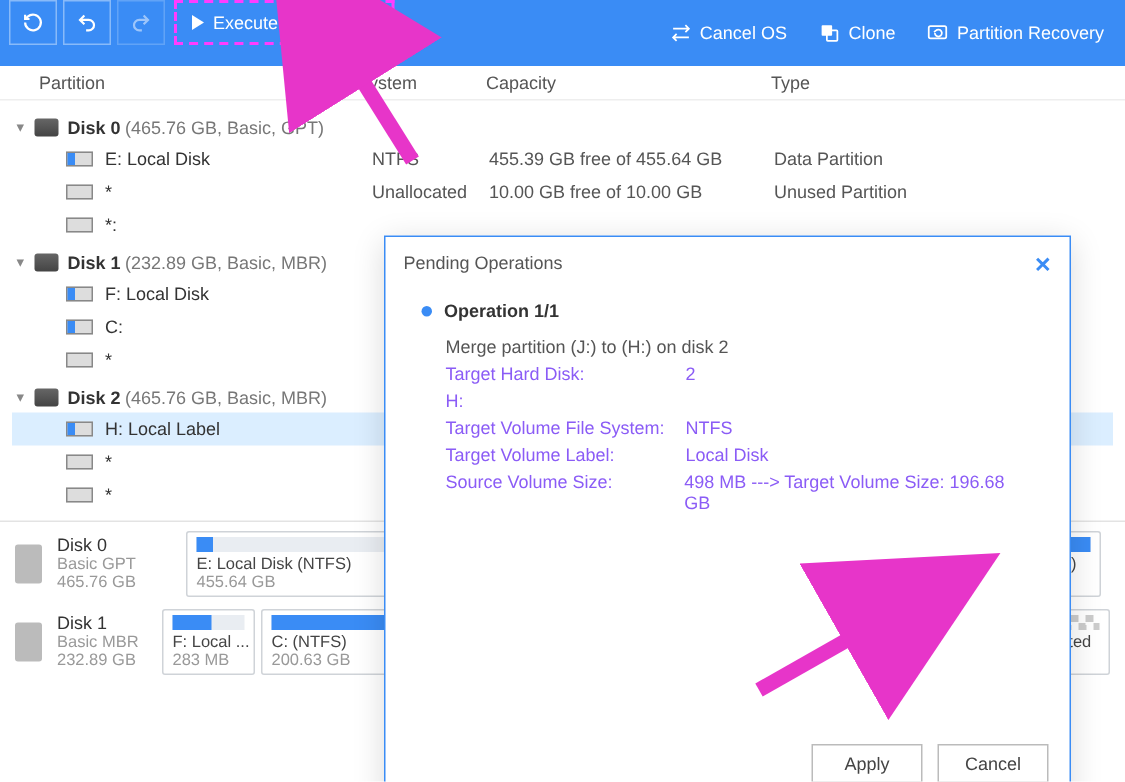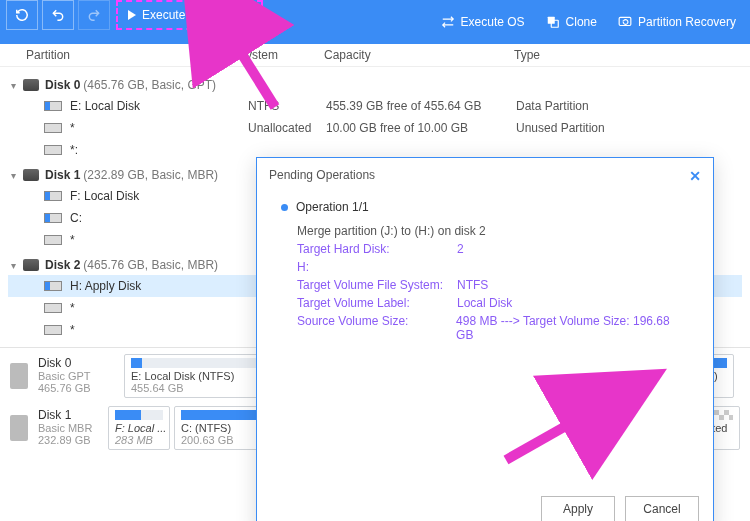--- a/index.html
+++ b/index.html
@@ -35,21 +35,21 @@
 .seg{border:1px solid #cfd3d8;border-radius:2px;padding:3px 6px;position:relative;overflow:hidden}
 .seg .bar{height:10px;background:#e9edf2;position:relative;margin-bottom:2px}
 .seg .bar .fill{position:absolute;left:0;top:0;bottom:0;background:#3a8cf5}
 .seg .sl{font-size:11px;color:#444;white-space:nowrap}.seg .sv{font-size:11px;color:#999}
 .seg.check .bar{background:repeating-conic-gradient(#ccc 0 25%,#fff 0 50%) 0 0/10px 10px}
 .hdd{width:18px;height:26px;background:#bbb;border-radius:2px;margin-right:6px;align-self:center}
 .dialog{position:absolute;left:256px;top:157px;width:458px;height:378px;background:#fff;border:1px solid #3a8cf5;box-shadow:0 4px 20px rgba(0,0,0,0.15);z-index:10}
 .dlg-title{padding:10px 12px;color:#555;display:flex;justify-content:space-between}
 .dlg-close{color:#3a8cf5;cursor:pointer;font-weight:bold;font-size:14px}
 .dlg-body{padding:6px 24px}
-.op-h{display:flex;align-items:center;font-weight:400;margin-bottom:8px}
+.op-h{display:flex;align-items:center;font-weight:700;margin-bottom:8px}
 .op-h::before{content:'';width:7px;height:7px;border-radius:50%;background:#3a8cf5;margin-right:8px}
 .op-line{padding:2px 0 2px 16px;color:#555}
 .kv{display:flex;padding:2px 0 2px 16px;color:#8b5cf6}
 .kv .k{width:160px}
 .dlg-foot{position:absolute;bottom:12px;right:14px;display:flex;gap:10px}
 .dbtn{width:74px;height:26px;border:1px solid #bbb;background:#fff;display:flex;align-items:center;justify-content:center;cursor:pointer;color:#444}
 .arrow{position:absolute;z-index:20;pointer-events:none}
 .arrow svg{overflow:visible}
 </style>
 </head>
@@ -76,21 +76,21 @@
     </div>
   <div class="exec-btn">
     <div class="tri"></div>
     <span>Execute 1 Operation</span>
   </div>
   <div class="spacer"></div>
   <div class="tb-action">
       <svg width="16" height="14" viewBox="0 0 24 24" fill="none" stroke="#fff" stroke-width="2">
         <path d="M17 3l4 4-4 4M3 7h18M7 21l-4-4 4-4M21 17H3"></path>
       </svg>
-      <span>Execute OS</span>
+      <span>Cancel OS</span>
     </div>
   <div class="tb-action">
       <svg width="16" height="14" viewBox="0 0 24 24" fill="#fff">
         <rect x="3" y="3" width="12" height="12" rx="1"></rect>
         <rect x="9" y="9" width="12" height="12" rx="1" fill="none" stroke="#fff" stroke-width="2"></rect>
       </svg>
       <span>Clone</span>
     </div>
   <div class="tb-action">
       <svg width="16" height="14" viewBox="0 0 24 24" fill="none" stroke="#fff" stroke-width="2">
@@ -164,21 +164,21 @@
       <div class="typ"></div>
     </div>
     <div class="disk">
       <span class="chev">▾</span>
       <div class="disk-ico"></div>
       <b>Disk 2</b>
       <span>(465.76 GB, Basic, MBR)</span>
     </div>
     <div class="vrow sel">
       <div class="vico blue"></div>
-      <div class="lbl">H: Apply Disk</div>
+      <div class="lbl">H: Local Label</div>
       <div class="sys"></div>
       <div class="cap"></div>
       <div class="typ"></div>
     </div>
     <div class="vrow">
       <div class="vico "></div>
       <div class="lbl">*</div>
       <div class="sys"></div>
       <div class="cap"></div>
       <div class="typ"></div>
@@ -222,21 +222,21 @@
     <div class="dm">
       <div style="display: flex;">
         <div class="hdd"></div>
       </div>
       <div class="dm-head">
         <div class="dt">Disk 1</div>
         <div class="ds">Basic MBR</div>
         <div class="ds">232.89 GB</div>
       </div>
       <div class="dm-body">
-        <div class="seg" style="width: 62px; font-style: italic;">
+        <div class="seg" style="width: 62px;">
           <div class="bar">
             <div class="fill" style="width:55%"></div>
           </div>
           <div class="sl">F: Local ...</div>
           <div class="sv">283 MB</div>
         </div>
         <div class="seg" style="width: 90px;">
           <div class="bar">
             <div class="fill" style="width:100%"></div>
           </div>

